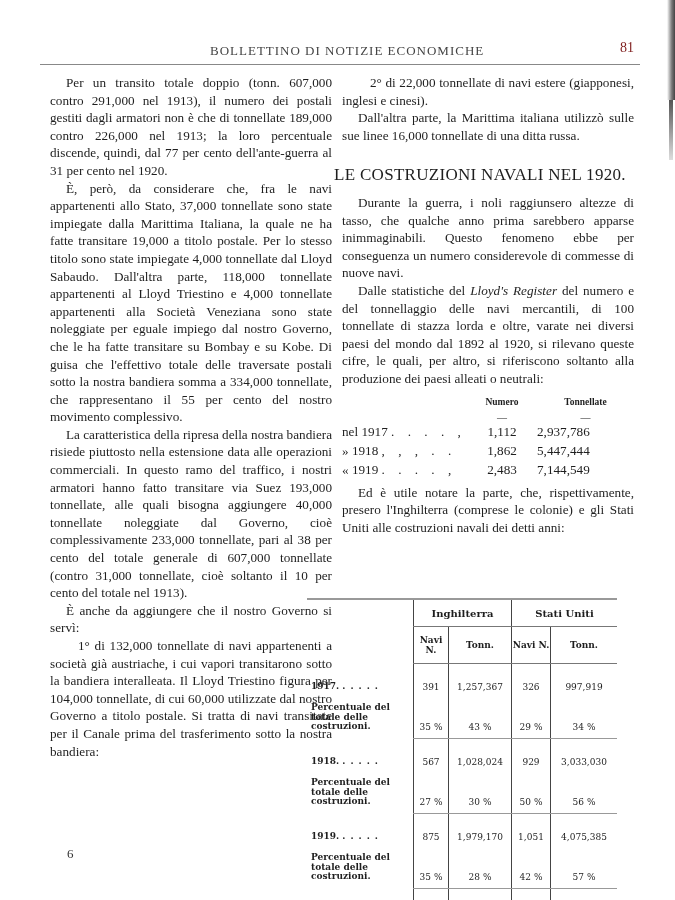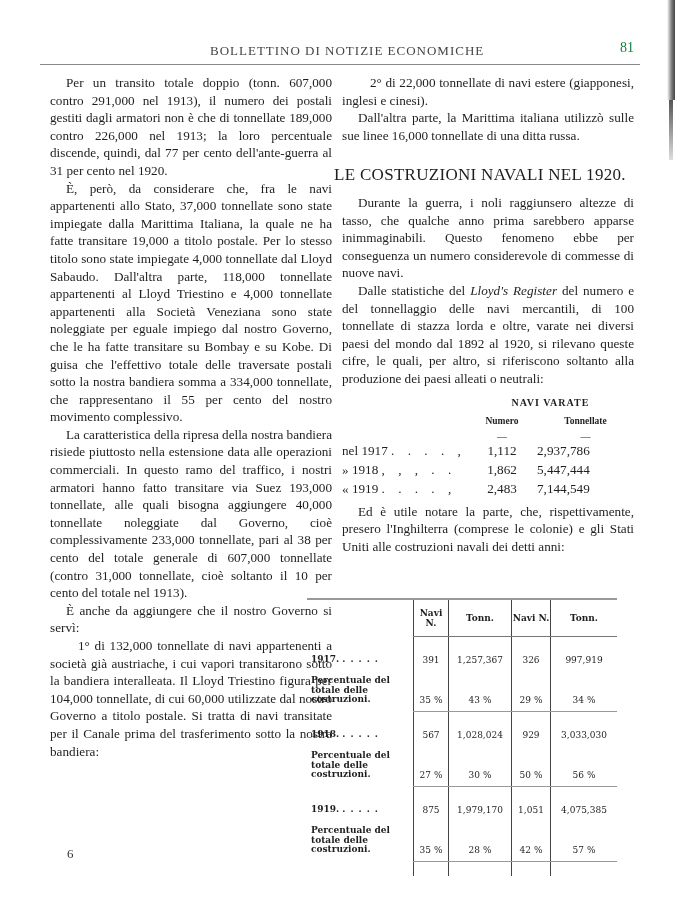--- a/index.html
+++ b/index.html
@@ -4,21 +4,21 @@
 <style>
   html, body { margin:0; padding:0; }
   body { width:675px; height:900px; background:#ffffff; position:relative; overflow:hidden;
          font-family:"Liberation Serif","DejaVu Serif",serif; color:#1e1e1e; }
   .page { position:absolute; left:0; top:0; width:675px; height:900px; }
   .scan-edge { position:absolute; right:0; top:0; width:8px; height:100px;
                background:linear-gradient(to right,#fff,#777 60%,#444); }
   .scan-edge2 { position:absolute; right:2px; top:100px; width:4px; height:60px; background:linear-gradient(#555,#ddd); }
   .header { position:absolute; left:40px; top:40px; width:600px; height:20px; }
   .header-title { position:absolute; left:170px; top:3px; font-size:13px; letter-spacing:1px; color:#444; }
-  .page-num { position:absolute; right:6px; top:0; font-size:14px; color:#15803d; }
+  .page-num { position:absolute; right:6px; top:0; font-size:14px; color:#7f1d1d; }
   .header-rule { position:absolute; left:40px; top:64px; width:600px; height:1px; background:#888; }
   .col { position:absolute; top:74px; font-size:13.2px; line-height:17.6px; text-align:justify; }
   .col-left { left:50px; width:282px; }
   .col-right { left:342px; width:292px; }
   .col p { margin:0; text-indent:16px; }
   .col p.enum { text-indent:28px; }
   .section-title { font-size:17px; margin:22px 0 10px -8px; letter-spacing:0.3px; text-indent:0; text-align:left; white-space:nowrap; }
   .launch-table { width:100%; margin:6px 0 4px 0; border-collapse:collapse; font-size:13.2px; }
   .launch-table td { padding:0; height:19px; }
   .lt-head { font-size:10px; font-weight:bold; letter-spacing:1px; text-align:center; }
@@ -66,24 +66,20 @@
     <p class="enum">2° di 22,000 tonnellate di navi estere (giapponesi, inglesi e cinesi).</p>
     <p>Dall'altra parte, la Marittima italiana utilizzò sulle sue linee 16,000 tonnellate di una ditta russa.</p>
 
     <div class="section-title">LE COSTRUZIONI NAVALI NEL 1920.</div>
 
     <p>Durante la guerra, i noli raggiunsero altezze di tasso, che qualche anno prima sarebbero apparse inimmaginabili. Questo fenomeno ebbe per conseguenza un numero considerevole di commesse di nuove navi.</p>
     <p><span>Dalle statistiche del </span><i>Lloyd's Register</i><span> del numero e del tonnellaggio delle navi mercantili, di 100 tonnellate di stazza lorda e oltre, varate nei diversi paesi del mondo dal 1892 al 1920, si rilevano queste cifre, le quali, per altro, si riferiscono soltanto alla produzione dei paesi alleati o neutrali:</span></p>
 
     <table class="launch-table">
       <tbody>
-          <tr>
-        <td class="lt-year"></td>
-        <td colspan="2" class="lt-head">NAVI VARATE</td>
-      </tr>
       <tr>
         <td></td>
         <td class="lt-sub">Numero</td>
         <td class="lt-sub">Tonnellate</td>
       </tr>
       <tr>
         <td class="lt-dash"></td>
         <td class="lt-dash">—</td>
         <td class="lt-dash">—</td>
       </tr>
@@ -107,20 +103,25 @@
 
     <p>Ed è utile notare la parte, che, rispettivamente, presero l'Inghilterra (comprese le colonie) e gli Stati Uniti alle costruzioni navali dei detti anni:</p>
   </div>
 
   <table class="compare">
     <tbody>
         <tr class="top-rule">
           <td></td>
           <td colspan="4" style="border-top:2px solid #999;"></td>
         </tr>
+    <tr>
+      <td class="rowlab"></td>
+      <td colspan="2" class="cell grp">Inghilterra</td>
+      <td colspan="2" class="cell grp">Stati Uniti</td>
+    </tr>
     <tr>
       <td class="rowlab"></td>
       <td class="cell sub" style="width:34px">Navi N.</td>
       <td class="cell sub" style="width:62px">Tonn.</td>
       <td class="cell sub" style="width:38px">Navi N.</td>
       <td class="cell sub">Tonn.</td>
     </tr>
 
     <tr class="yr-row">
       <td class="rowlab"><span>1917.</span> <span class="dots">.....</span></td>

